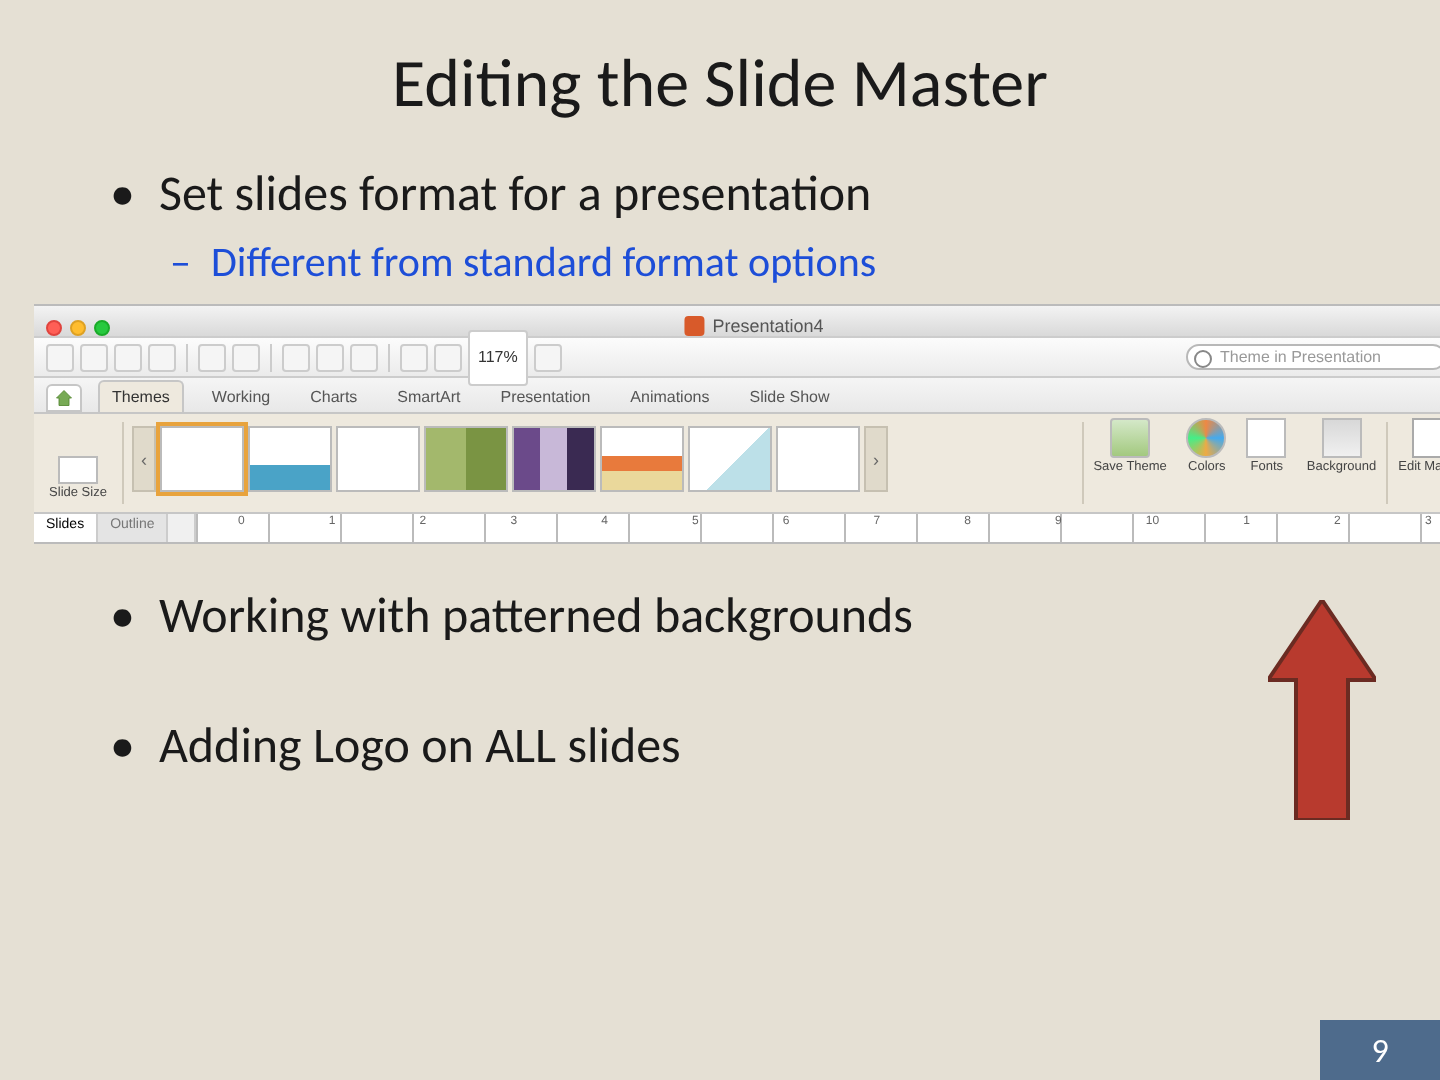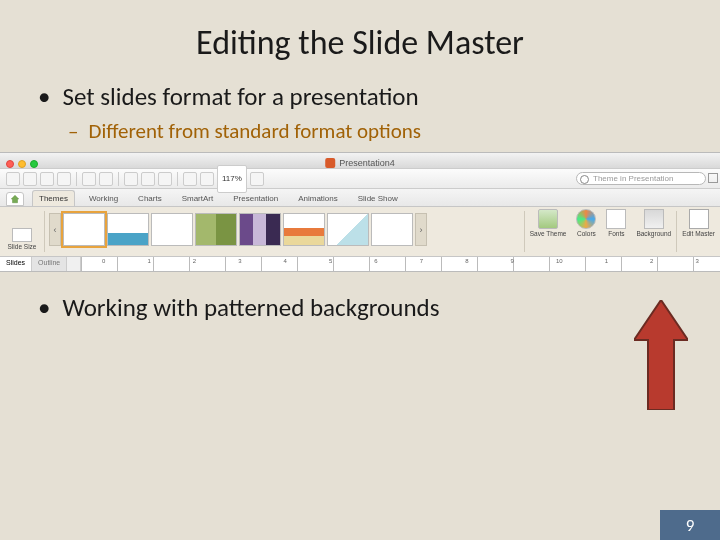--- a/index.html
+++ b/index.html
@@ -13,39 +13,40 @@
   .title {
     text-align: center;
     font-size: 34px;
     color: #1a1a1a;
     padding-top: 22px;
     padding-bottom: 18px;
     font-weight: 400;
   }
   .content {
     padding: 0 30px 0 40px;
+    margin-left: 17px;
   }
   .bullet-l1 {
     display: flex;
     align-items: flex-start;
     font-size: 25px;
     color: #1a1a1a;
     margin-bottom: 6px;
   }
   .bullet-l1::before {
     content: "•";
     margin-right: 12px;
     font-size: 25px;
     margin-left: -2px;
   }
   .bullet-l2 {
     display: flex;
     align-items: flex-start;
     font-size: 21px;
-    color: #a16207;
+    color: #1d4ed8;
     margin-left: 28px;
     margin-bottom: 8px;
   }
   .bullet-l2::before {
     content: "–";
     margin-right: 10px;
   }
 
   
   .pp-window {
@@ -386,20 +387,23 @@
           <span>3</span>
         </div>
       </div>
     </div>
   </div>
 
   <div class="bullet-l1" style="margin-top:10px; margin-bottom:34px;">
     <span>Working with patterned backgrounds</span>
   </div>
 
+  <div class="bullet-l1">
+    <span>Adding Logo on ALL slides</span>
+  </div>
 
 </div>
 
 <div class="red-arrow">
   <svg viewBox="0 0 54 110">
     <path d="M27 0 L54 40 L40 40 L40 110 L14 110 L14 40 L0 40 Z" fill="#b83a2e" stroke="#6b2b22" stroke-width="2"></path>
   </svg>
 </div>
 
 <div class="slidenum">9</div>

